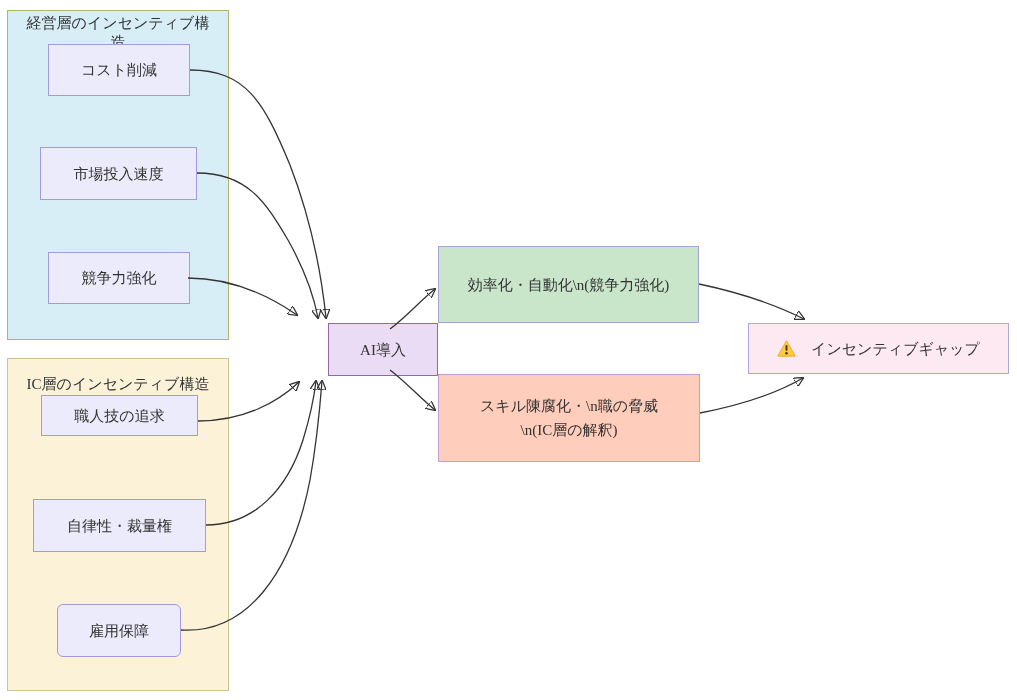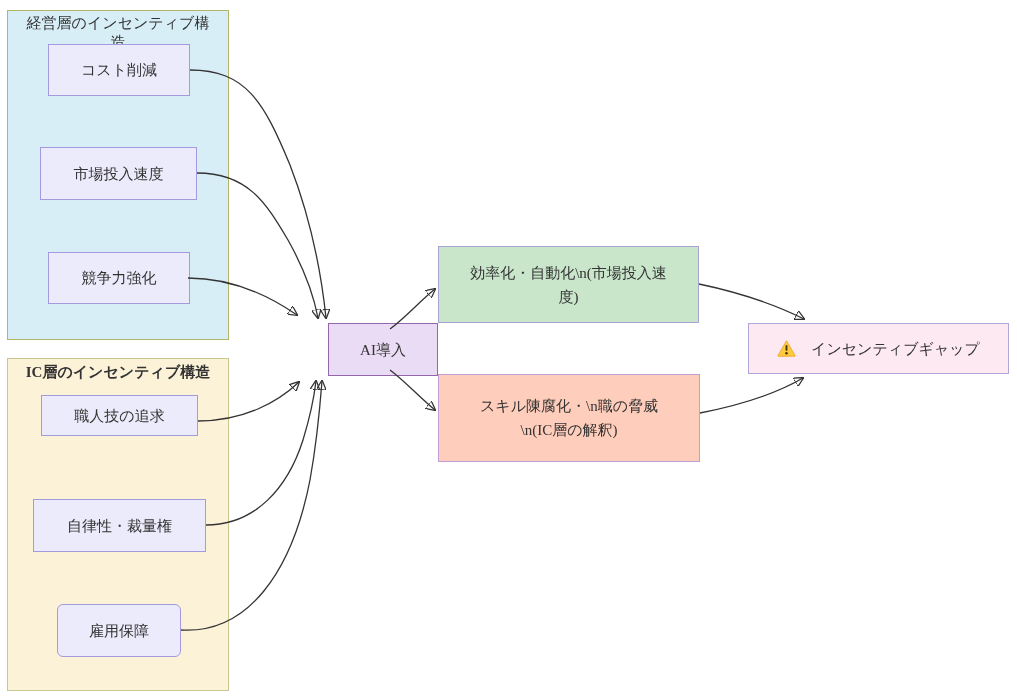--- a/index.html
+++ b/index.html
@@ -5,21 +5,21 @@
   html,body{margin:0;padding:0;background:#ffffff;}
   body{font-family:"Liberation Serif","DejaVu Serif",serif;color:#333333;}
   .stage{position:relative;width:1017px;height:700px;background:#ffffff;overflow:hidden;}
 
   
   .cluster{position:absolute;z-index:1;box-sizing:border-box;}
   .cluster-mgmt{left:7px;top:10px;width:222px;height:330px;background:#d8eef7;border:1px solid #b2b765;}
   .cluster-ic{left:7px;top:358px;width:222px;height:333px;background:#fcf2d8;border:1px solid #c6c98e;}
   .cluster-title{position:absolute;text-align:center;font-size:15px;line-height:19px;color:#333;}
   .mgmt-title{left:17px;top:3px;width:186px;}
-  .ic-title{left:0px;top:4px;width:100%;font-weight:bold;}
+  .ic-title{left:0px;top:16px;width:100%;}
 
   
   .node{position:absolute;z-index:2;box-sizing:border-box;display:flex;align-items:center;justify-content:center;
         text-align:center;font-size:15px;line-height:24px;color:#333;}
   .std{background:#ecebfb;border:1.3px solid #a49ade;}
   .n-cost{left:48px;top:44px;width:142px;height:52px;}
   .n-speed{left:40px;top:147px;width:157px;height:53px;}
   .n-comp{left:48px;top:252px;width:142px;height:52px;}
   .n-craft{left:41px;top:395px;width:157px;height:41px;}
   .n-auto{left:33px;top:499px;width:173px;height:53px;}
@@ -52,21 +52,21 @@
   <div class="node std n-cost">コスト削減</div>
   <div class="node std n-speed">市場投入速度</div>
   <div class="node std n-comp">競争力強化</div>
   <div class="node std n-craft">職人技の追求</div>
   <div class="node std n-auto">自律性・裁量権</div>
   <div class="node std n-job">雇用保障</div>
 
   <div class="node n-ai">AI導入</div>
 
   <div class="node n-mgmtview">
-    <span class="wrap-205">効率化・自動化\n(市場投入速度)</span>
+    <span class="wrap-205">効率化・自動化\n(競争力強化)</span>
   </div>
 
   <div class="node n-icview">
     <span class="wrap-196">スキル陳腐化・\n職の脅威\n(IC層の解釈)</span>
   </div>
 
   <div class="node n-gap">
     <svg class="warn" viewBox="0 0 24 22" width="19" height="17" aria-hidden="true">
       <path d="M12 1 L23 20 Q23.6 21 22.3 21 L1.7 21 Q0.4 21 1 20 Z" fill="#fccb3e" stroke="#f0a82a" stroke-width="1.2" stroke-linejoin="round"></path>
       <rect x="10.8" y="6.6" width="2.4" height="7.4" rx="1.2" fill="#473300"></rect>

